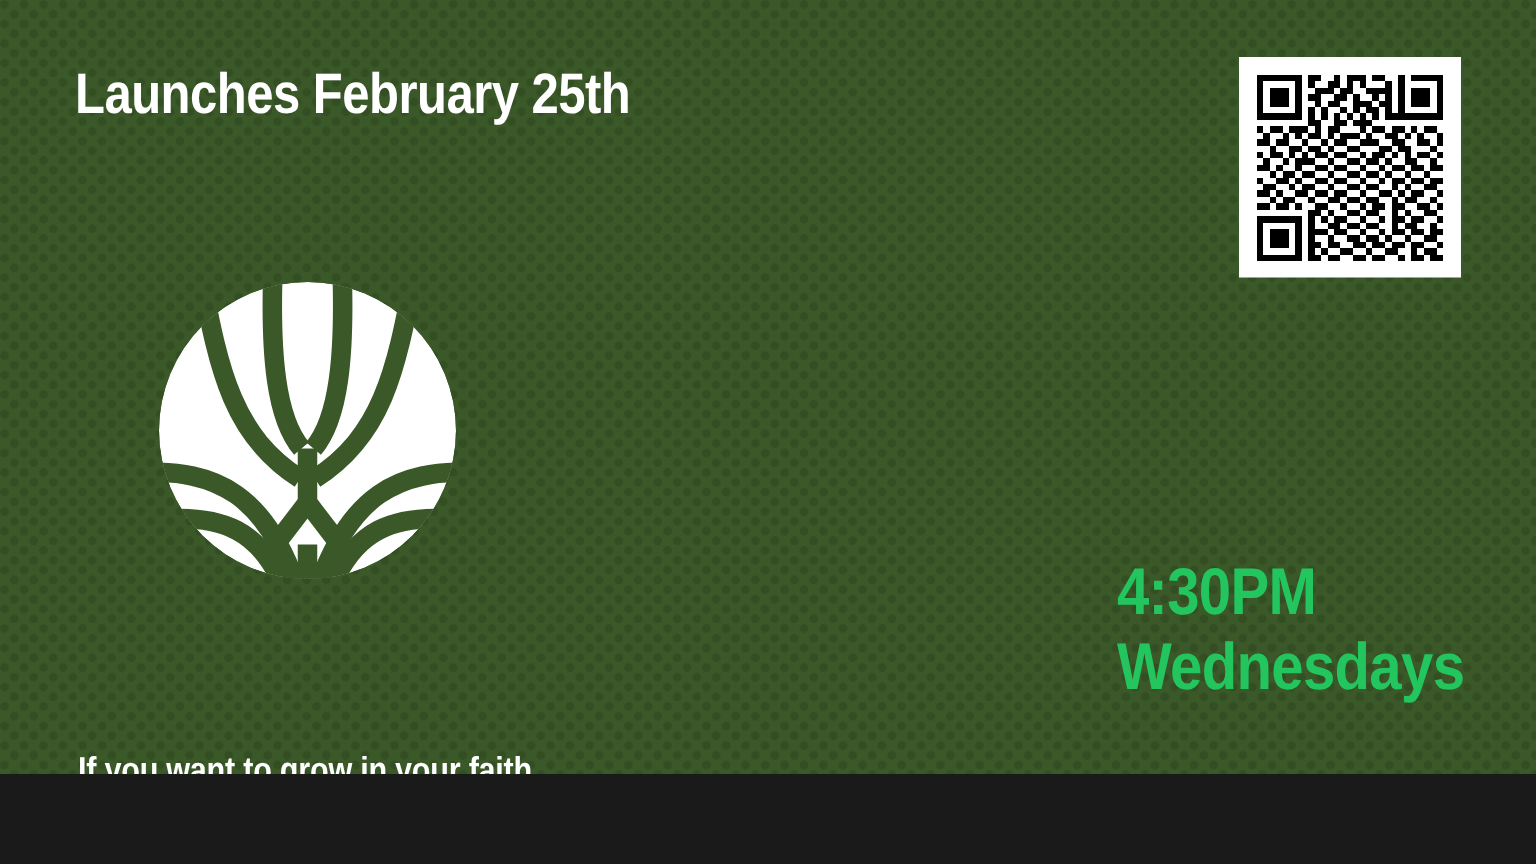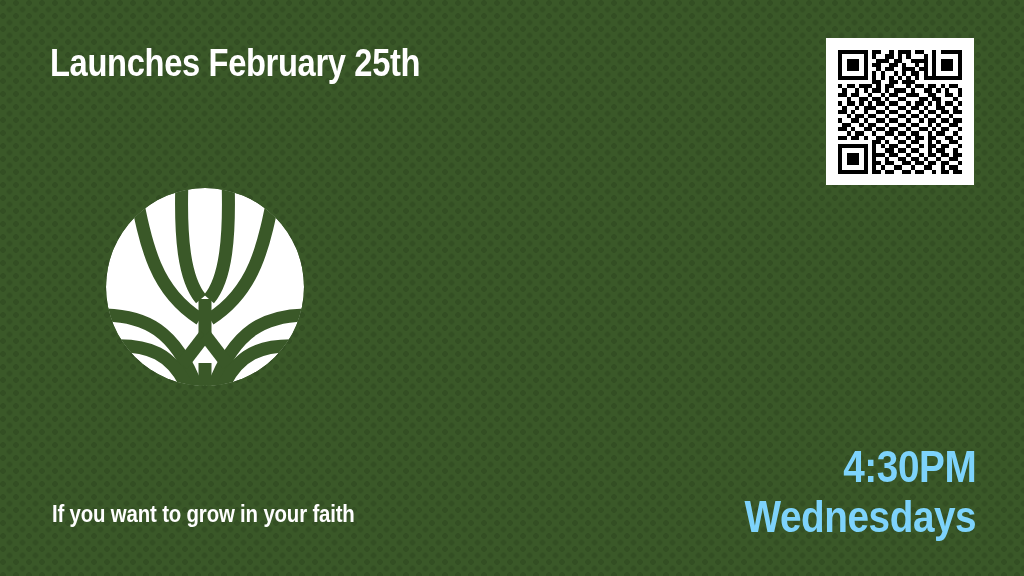--- a/index.html
+++ b/index.html
@@ -5,21 +5,21 @@
 <style>
   html, body {
     margin: 0;
     padding: 0;
     background: #1a1a1a;
   }
 
   #slide {
     position: relative;
     width: 1024px;
-    height: 576px;
+    height: 516px;
     overflow: hidden;
     background-color: #3a5828;
     font-family: "Liberation Sans", sans-serif;
     -webkit-font-smoothing: antialiased;
   }
 
   
   #dot-texture {
     position: absolute;
     inset: 0;
@@ -111,23 +111,22 @@
     line-height: 1;
     white-space: nowrap;
     transform: scaleX(0.85);
     transform-origin: left top;
   }
 
   
   #time-block {
     position: absolute;
     right: 48px;
-    bottom: 36px;
-    text-align: right;
-    color: #7dd3fc;
+    bottom: 48px;
+    color: #22c55e;
   }
   #time-value {
     font-size: 44px;
     font-weight: 700;
     line-height: 1.05;
     letter-spacing: -0.5px;
     white-space: nowrap;
     transform: scaleX(0.88);
     transform-origin: right top;
   }

